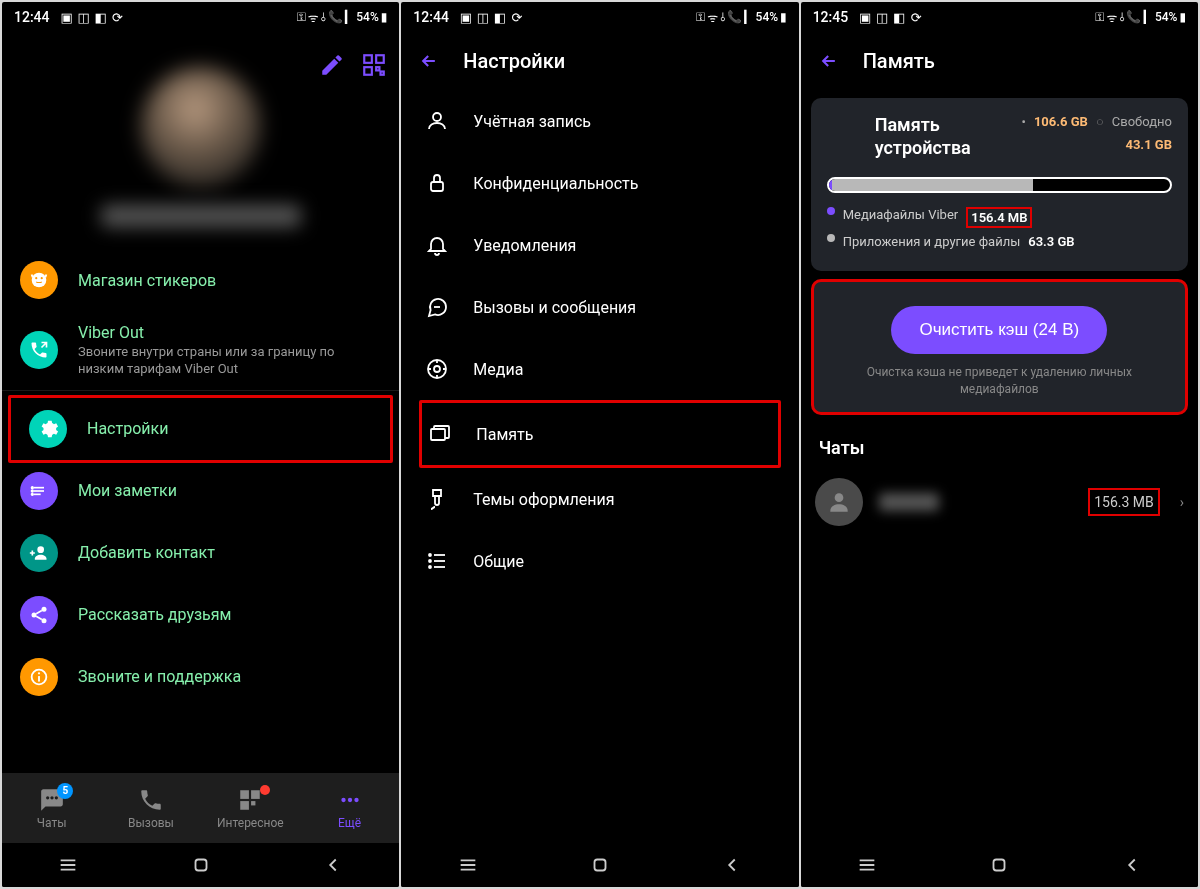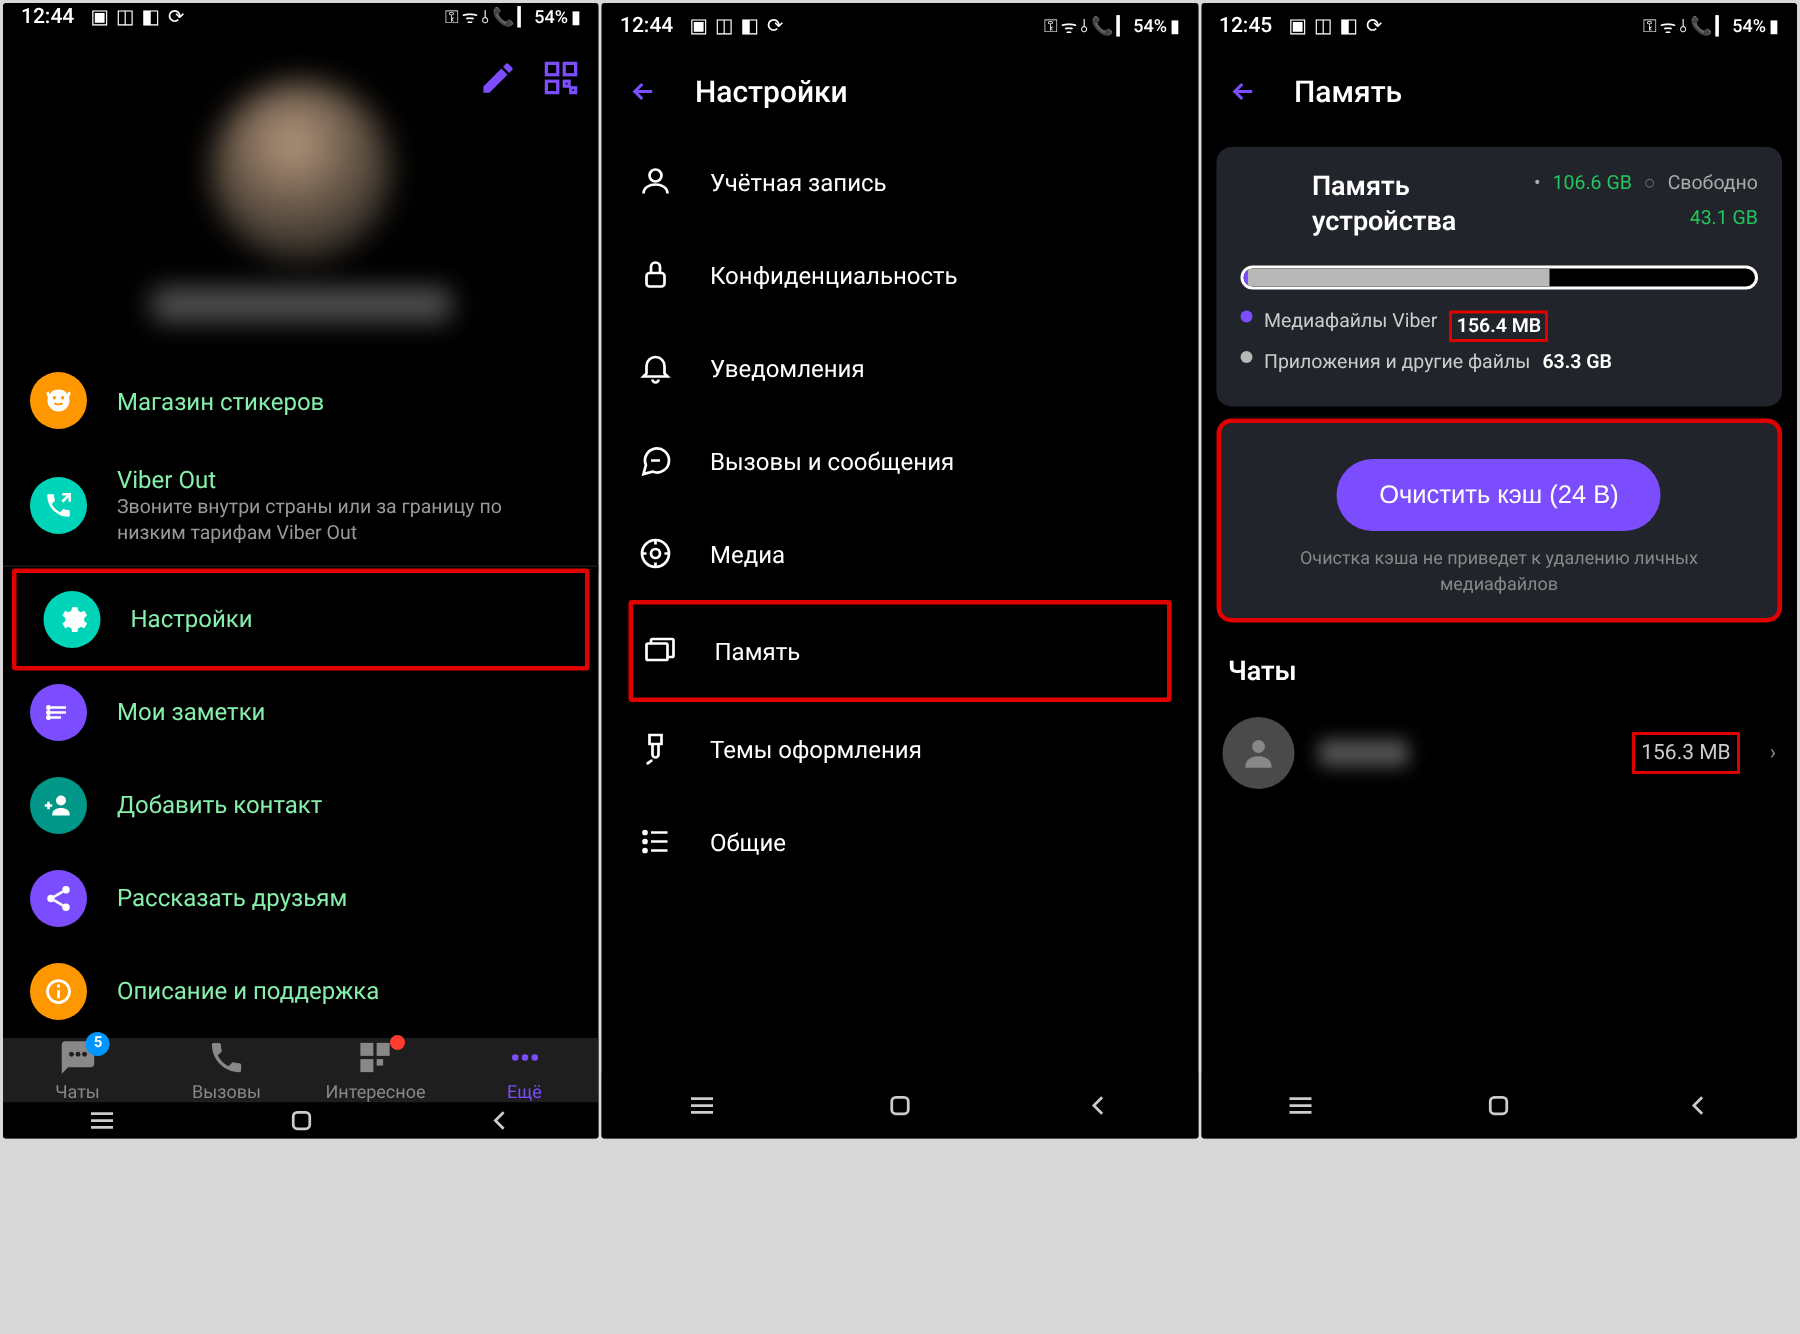--- a/index.html
+++ b/index.html
@@ -7,21 +7,21 @@
     background: #d8d8d8;
     font-family: -apple-system, Roboto, Arial, sans-serif;
     display: flex;
     gap: 2px;
     width: 1200px;
     height: 889px;
     padding: 2px;
   }
   .screen {
     width: 398px;
-    height: 757px;
+    height: 885px;
     background: #000;
     color: #fff;
     display: flex;
     flex-direction: column;
     position: relative;
     overflow: hidden;
     border-radius: 2px;
   }
   .status-bar {
     display: flex;
@@ -177,21 +177,21 @@
   .mem-card {
     background: #21242a;
     margin: 8px 10px 0;
     border-radius: 10px;
     padding: 16px;
   }
   .mem-card.boxed { border: 3px solid #e00000; margin: 8px 10px; }
   .mem-header { display: flex; justify-content: space-between; align-items: flex-start; margin-bottom: 18px; }
   .mem-title { font-size: 18px; font-weight: 600; line-height: 1.25; margin-left: 48px; }
   .mem-stats { font-size: 13px; color: #aaa; display: flex; gap: 8px; align-items: center; flex-wrap: wrap; justify-content: flex-end; }
-  .mem-stats b { color: #22c55e; font-weight: 400; }
+  .mem-stats b { color: #fdba74; font-weight: 700; }
   .progress-bar {
     width: 100%;
     height: 16px;
     border-radius: 10px;
     background: #000;
     border: 2px solid #fff;
     overflow: hidden;
     display: flex;
   }
   .prog-viber { background: #7c4dff; width: 1%; }
@@ -359,21 +359,21 @@
 
   <div class="menu-item">
     <div class="menu-icon" style="background:#ff9800">
       <svg viewBox="0 0 24 24" width="22" height="22" fill="#fff">
           <circle cx="12" cy="12" r="8" fill="none" stroke="#fff" stroke-width="2"></circle>
           <circle cx="12" cy="8" r="1.2"></circle>
           <rect x="11" y="11" width="2" height="6"></rect>
         </svg>
     </div>
     <div class="menu-text">
-        <div class="menu-title">Описание и поддержка</div>
+        <div class="menu-title">Звоните и поддержка</div>
       </div>
   </div>
 
   <div class="bottom-tabs">
     <div class="tab">
       <span class="badge">5</span>
       <svg class="tab-icon" viewBox="0 0 24 24" fill="#888">
           <path d="M20 2H4c-1.1 0-2 .9-2 2v18l4-4h14c1.1 0 2-.9 2-2V4c0-1.1-.9-2-2-2z"></path>
           <circle cx="8" cy="10" r="1.5" fill="#1e1e1e"></circle>
           <circle cx="12" cy="10" r="1.5" fill="#1e1e1e"></circle>

